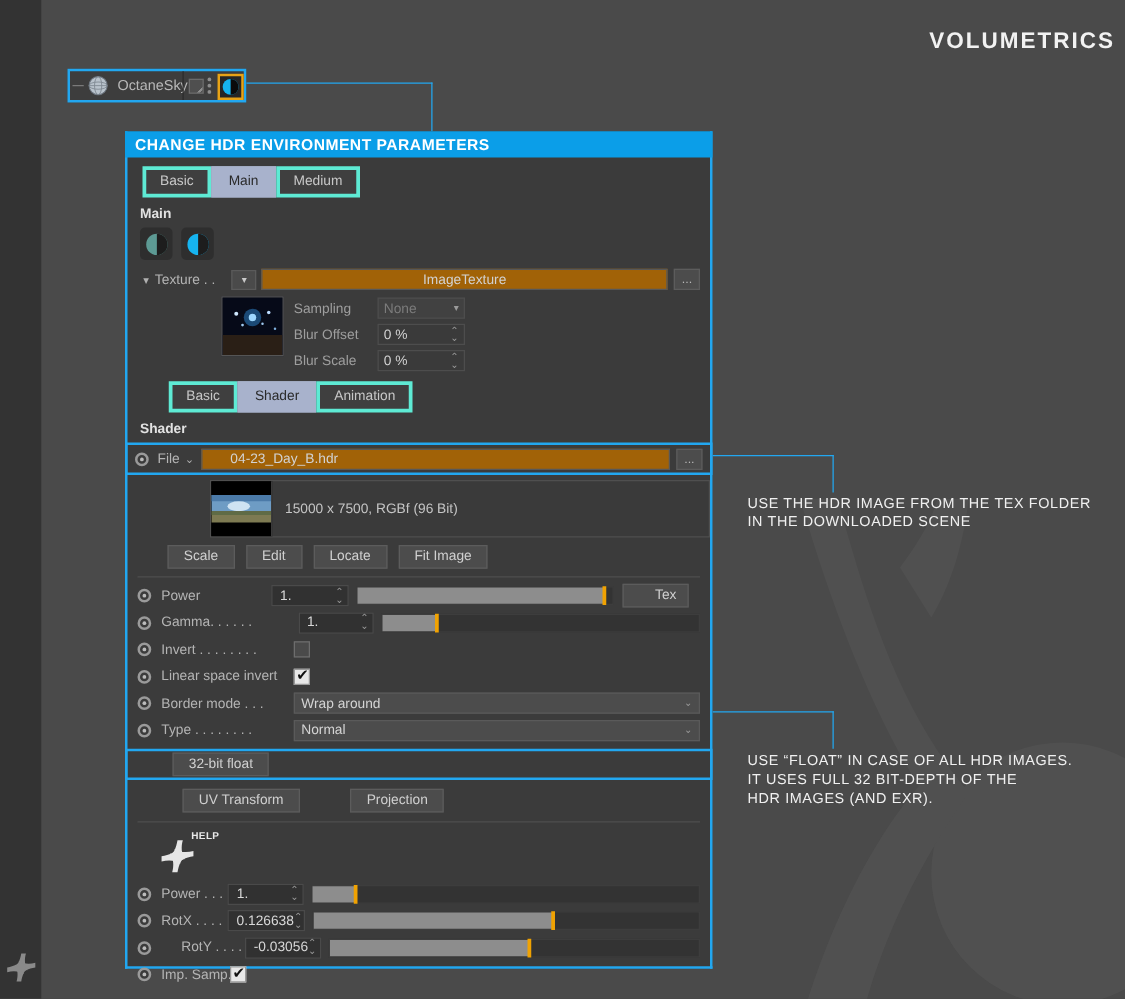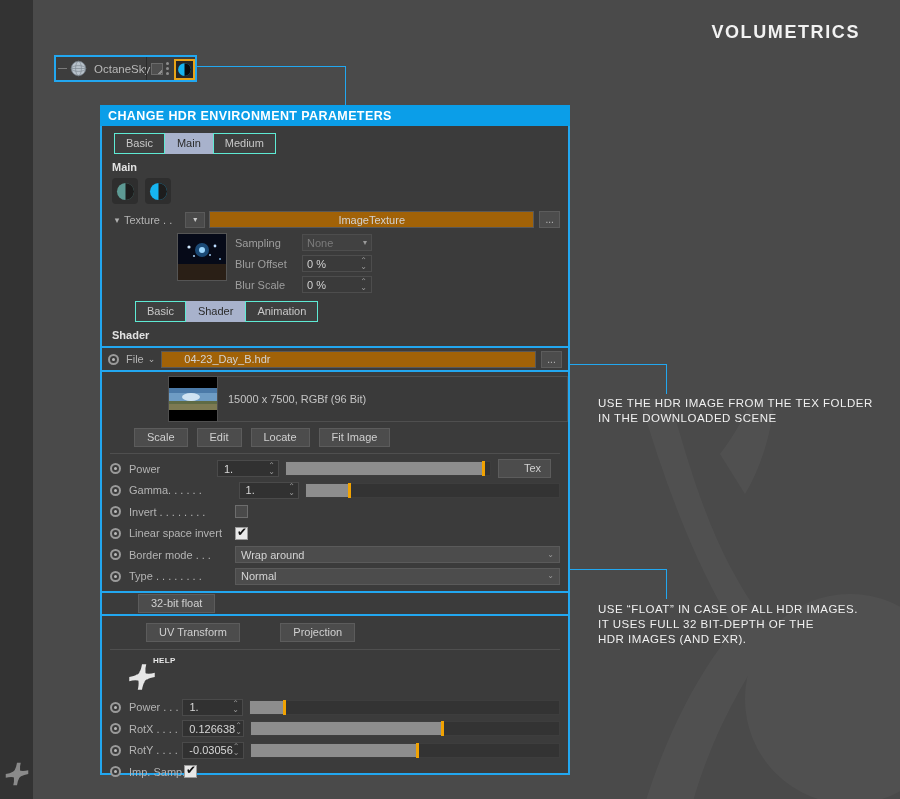--- a/index.html
+++ b/index.html
@@ -14,21 +14,21 @@
   
   .watermark { position: absolute; right: -40px; bottom: -60px; width: 420px; height: 460px;
                opacity: .55; pointer-events: none; }
 
   
   .rail { position: absolute; left: 0; top: 0; width: 33px; height: 799px; background: #333333; }
   .rail-logo { position: absolute; left: 2px; bottom: 8px; width: 30px; height: 34px; }
 
   
   .volumetrics {
-    position: absolute; right: 40px; top: 22px;
+    position: absolute; right: 8px; top: 22px;
     color: #f2f2f2; font-size: 18px; font-weight: bold; letter-spacing: 1.6px;
   }
 
   
   .obj-row {
     position: absolute; left: 54px; top: 55px; width: 143px; height: 27px;
     border: 2px solid #22a7f0; background: #3d3d3d; display: flex; align-items: center;
   }
   .obj-tick { width: 9px; height: 1px; background: #7a7a7a; margin-left: 2px; }
   .sphere-ico { width: 17px; height: 17px; margin-left: 3px; flex: none; }
@@ -56,21 +56,21 @@
     height: 21px; background: #0b9ee8; color: #ffffff; font-size: 12.5px; font-weight: bold;
     letter-spacing: .4px; display: flex; align-items: center; padding-left: 8px;
     margin: -0px -2px 0 -2px;
   }
   .panel-body { padding: 7px 8px 0 8px; }
 
   .tagline { display: flex; align-items: center; gap: 7px; margin: 2px 0 7px 2px; }
   .tagline-txt { color: #9a9a9a; font-size: 11px; }
 
   .tabs { display: flex; margin-left: 4px; }
-  .tab { font-size: 11px; color: #c8c8c8; padding: 3px 11px 4px 11px; background: #3f3f3f; border:1px solid #5eead4;}
+  .tab { font-size: 11px; color: #c8c8c8; padding: 3px 11px 4px 11px; background: #3f3f3f; border:3px solid #5eead4;}
   .tab.sel { background: #a8b2cc; color: #2a2a2a; border-color:#a8b2cc; }
 
   .seclabel { color: #e2e2e2; font-size: 11px; font-weight: bold; margin: 7px 0 5px 2px; }
 
   .circ-row { display: flex; gap: 7px; margin: 0 0 6px 2px; }
   .circ-box { width: 26px; height: 26px; background: #2e2e2e; border-radius: 4px;
               display: flex; align-items: center; justify-content: center; }
 
   .row { display: flex; align-items: center; height: 19px; margin-bottom: 2px; }
   .caret { color: #b0b0b0; font-size: 9px; width: 14px; text-align: center; }
@@ -415,21 +415,21 @@
           <span class="spin">⌃<br>⌄</span>
         </div>
         <div class="slider" style="width:320px; margin-left:6px">
           <div class="fill" style="width:62%"></div>
             <div class="knob" style="left:61.5%"></div>
         </div>
       </div>
 
       <div class="prow">
         <div class="radio"></div>
-        <span class="lbl-dot" style="margin-left:8px; width:55px">RotY . . . .</span>
+        <span class="lbl-dot" style="margin-left:24px; width:55px">RotY . . . .</span>
         <div class="numfield" style="width:62px">
           <span>-0.03056</span>
           <span class="spin">⌃<br>⌄</span>
         </div>
         <div class="slider" style="width:320px; margin-left:6px">
           <div class="fill" style="width:54%"></div>
             <div class="knob" style="left:53.5%"></div>
         </div>
       </div>
 

